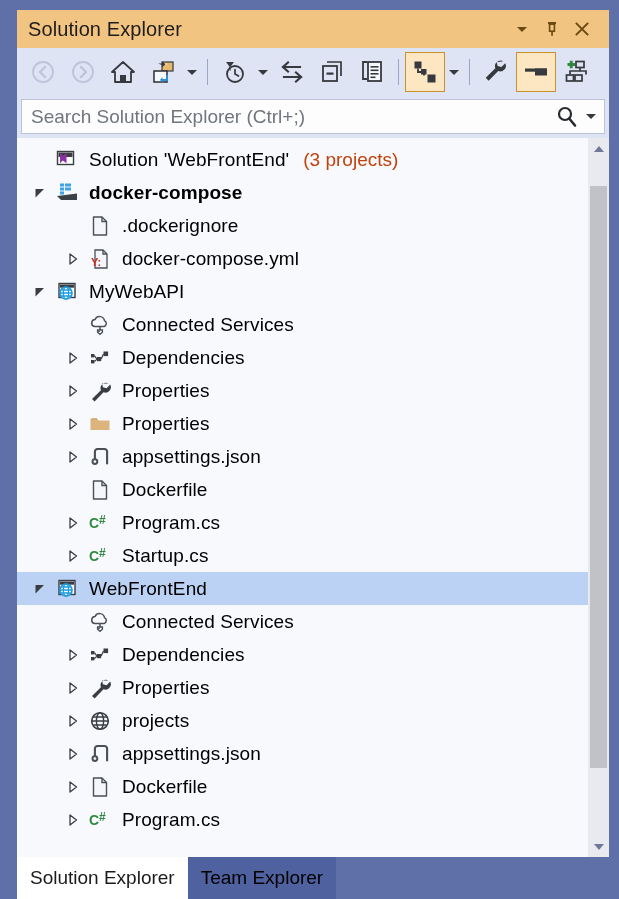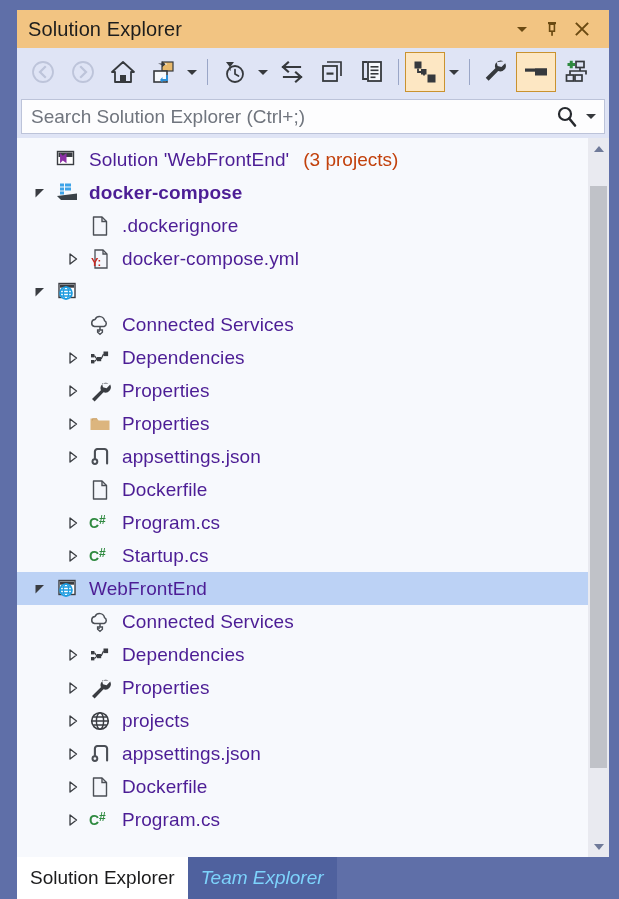--- a/index.html
+++ b/index.html
@@ -65,42 +65,42 @@
   .tree{flex:1;overflow:hidden;position:relative;padding-top:5px;}
   .row{
     height:33px;display:flex;align-items:center;box-sizing:border-box;
     white-space:nowrap;
   }
   .row.selected{background:#bcd2f5;}
   .expander{
     width:26px;height:33px;display:flex;align-items:center;justify-content:center;flex:0 0 26px;
   }
   .ico{width:28px;height:33px;display:flex;align-items:center;justify-content:center;flex:0 0 28px;}
-  .label{font-size:19px;color:#4c1d95;padding-left:8px;letter-spacing:.1px;}
+  .label{font-size:19px;color:#000000;padding-left:8px;letter-spacing:.1px;}
   .label.bold{font-weight:bold;}
   .sublabel{font-size:19px;color:#c2410c;padding-left:14px;}
   
   .scrollbar{
     width:21px;background:#e9eaf0;flex:0 0 21px;display:flex;flex-direction:column;
     align-items:center;
   }
   .sb-arrow{height:21px;width:21px;display:flex;align-items:center;justify-content:center;flex:0 0 21px;}
   .sb-track{flex:1;width:21px;position:relative;}
   .sb-thumb{position:absolute;left:2px;width:17px;background:#c0c2c8;}
   
   .tabs{
     position:absolute;left:17px;top:857px;width:592px;height:42px;
     background:#5f6fa8;display:flex;align-items:flex-start;
   }
   .tab{
     height:42px;display:flex;align-items:center;padding:0 13px;
     font-size:19px;box-sizing:border-box;
   }
   .tab.active{background:#ffffff;color:#1b1b1c;}
-  .tab.inactive{background:#4f619e;color:#7dd3fc;font-style:italic;}
+  .tab.inactive{background:#4f619e;color:#000000;}
   svg{shape-rendering:geometricPrecision;}
 </style>
 </head>
 <body>
 
 <div class="panel">
 
   <div class="titlebar">
     <div class="title-text">Solution Explorer</div>
     <div class="title-btns">
@@ -328,20 +328,21 @@
           </div>
           <div class="ico">
             <svg width="24" height="24" viewBox="0 0 24 24">
         <rect x="4" y="3.5" width="16" height="14" fill="#ffffff" stroke="#3a3d42" stroke-width="1.4"></rect>
         <rect x="5" y="4.5" width="14" height="3.2" fill="#3a3d42"></rect>
         <circle cx="11" cy="13" r="6" fill="#ffffff" stroke="#1e9ce0" stroke-width="1.7"></circle>
         <ellipse cx="11" cy="13" rx="2.6" ry="6" fill="none" stroke="#1e9ce0" stroke-width="1.3"></ellipse>
         <path d="M5 13 L17 13 M6.1 10 L15.9 10 M6.1 16 L15.9 16" stroke="#1e9ce0" stroke-width="1.3"></path>
       </svg>
           </div>
+          <span class="label">MyWebAPI</span>
         </div>
         <div class="row">
           <div style="flex: 0 0 43px; height: 33px;"></div>
           <div class="expander"></div>
           <div class="ico">
             <svg width="24" height="24" viewBox="0 0 24 24">
         <path d="M6.5 13.5 a3.6 3.6 0 0 1 0.6 -7.1 a5 5 0 0 1 9.4 1.2 a3.2 3.2 0 0 1 -0.4 5.9 Z" fill="none" stroke="#4b4f56" stroke-width="1.5" stroke-linejoin="round"></path>
         <path d="M12 13 L12 17" stroke="#4b4f56" stroke-width="1.5"></path>
         <path d="M9.6 17 L14.4 17 L14.4 19.2 L12 21.4 L9.6 19.2 Z" fill="none" stroke="#4b4f56" stroke-width="1.4"></path>
         <circle cx="11" cy="18.3" r="0.9" fill="#4b4f56"></circle>

